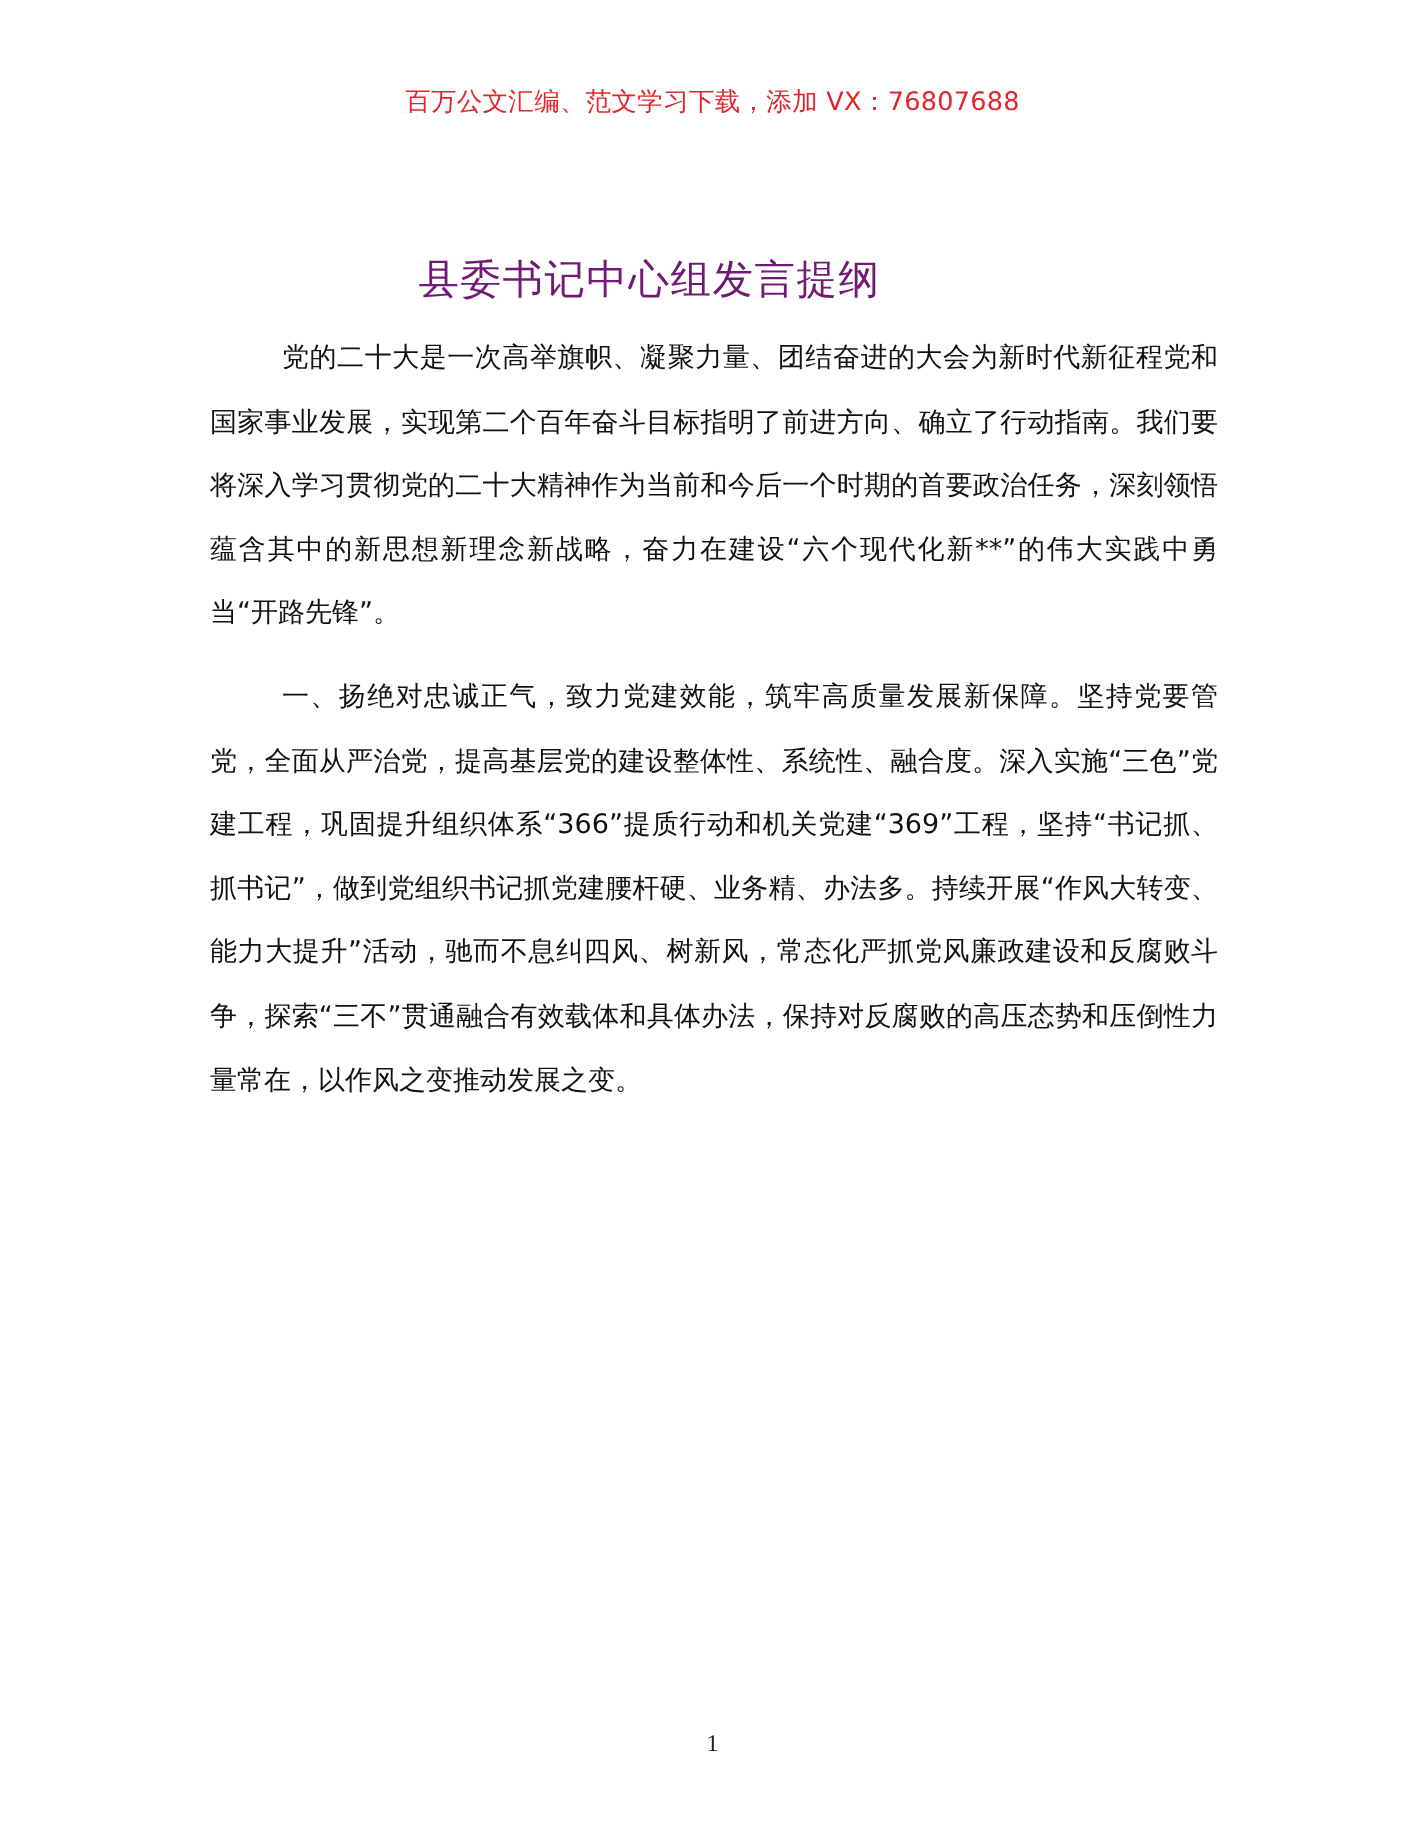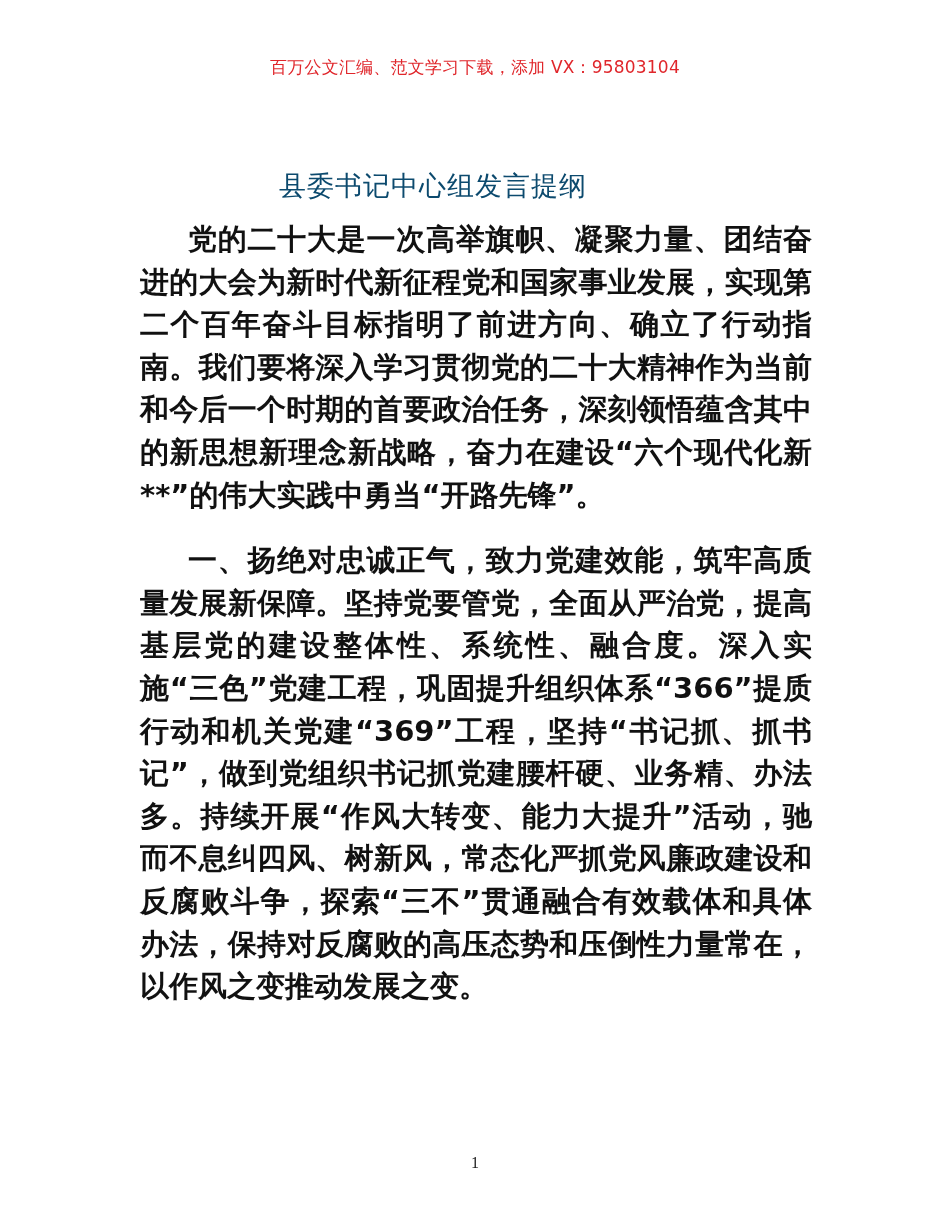--- a/index.html
+++ b/index.html
@@ -1,32 +1,32 @@
 <!DOCTYPE html>
 <html><head>
   <meta charset="utf-8">
   <style>
     html, body { margin: 0; padding: 0; background: #ffffff; }
     body { width: 950px; height: 1230px; position: relative; overflow: hidden;
            font-family: "DejaVu Sans", "Liberation Sans", sans-serif; color: #111; }
     .header { position: absolute; top: 56px; left: 0; width: 950px; text-align: center;
               color: #e0262b; font-size: 17px; letter-spacing: 0.2px; }
     .title { position: absolute; top: 168px; left: 0; width: 866px; text-align: center;
-             font-size: 27px; color: #0c4a6e; letter-spacing: 1px; }
+             font-size: 27px; color: #701a75; letter-spacing: 1px; }
     .body { position: absolute; top: 218px; left: 140px; width: 672px; }
-    .para { margin: 0; font-size: 29px; line-height: 42.6px; text-indent: 48px;
-            text-align: justify; word-break: break-all; font-weight: bold; }
-    .para + .para { margin-top: 23px; }
+    .para { margin: 0; font-size: 18px; line-height: 42.6px; text-indent: 48px;
+            text-align: justify; word-break: break-all; }
+    .para + .para { margin-top: 13px; }
     .page-num { position: absolute; top: 1154px; left: 0; width: 950px; text-align: center;
                 font-family: "Liberation Serif", "DejaVu Serif", serif; font-size: 16px; color: #222; }
   </style>
 </head>
 <body>
 
-<div class="header">百万公文汇编、范文学习下载，添加 VX：95803104</div>
+<div class="header">百万公文汇编、范文学习下载，添加 VX：76807688</div>
 
 <div class="title">县委书记中心组发言提纲</div>
 
 <div class="body">
   <p class="para">党的二十大是一次高举旗帜、凝聚力量、团结奋进的大会为新时代新征程党和国家事业发展，实现第二个百年奋斗目标指明了前进方向、确立了行动指南。我们要将深入学习贯彻党的二十大精神作为当前和今后一个时期的首要政治任务，深刻领悟蕴含其中的新思想新理念新战略，奋力在建设“六个现代化新**”的伟大实践中勇当“开路先锋”。</p>
   <p class="para">一、扬绝对忠诚正气，致力党建效能，筑牢高质量发展新保障。坚持党要管党，全面从严治党，提高基层党的建设整体性、系统性、融合度。深入实施“三色”党建工程，巩固提升组织体系“366”提质行动和机关党建“369”工程，坚持“书记抓、抓书记”，做到党组织书记抓党建腰杆硬、业务精、办法多。持续开展“作风大转变、能力大提升”活动，驰而不息纠四风、树新风，常态化严抓党风廉政建设和反腐败斗争，探索“三不”贯通融合有效载体和具体办法，保持对反腐败的高压态势和压倒性力量常在，以作风之变推动发展之变。</p>
 </div>
 
 <div class="page-num">1</div>
 

